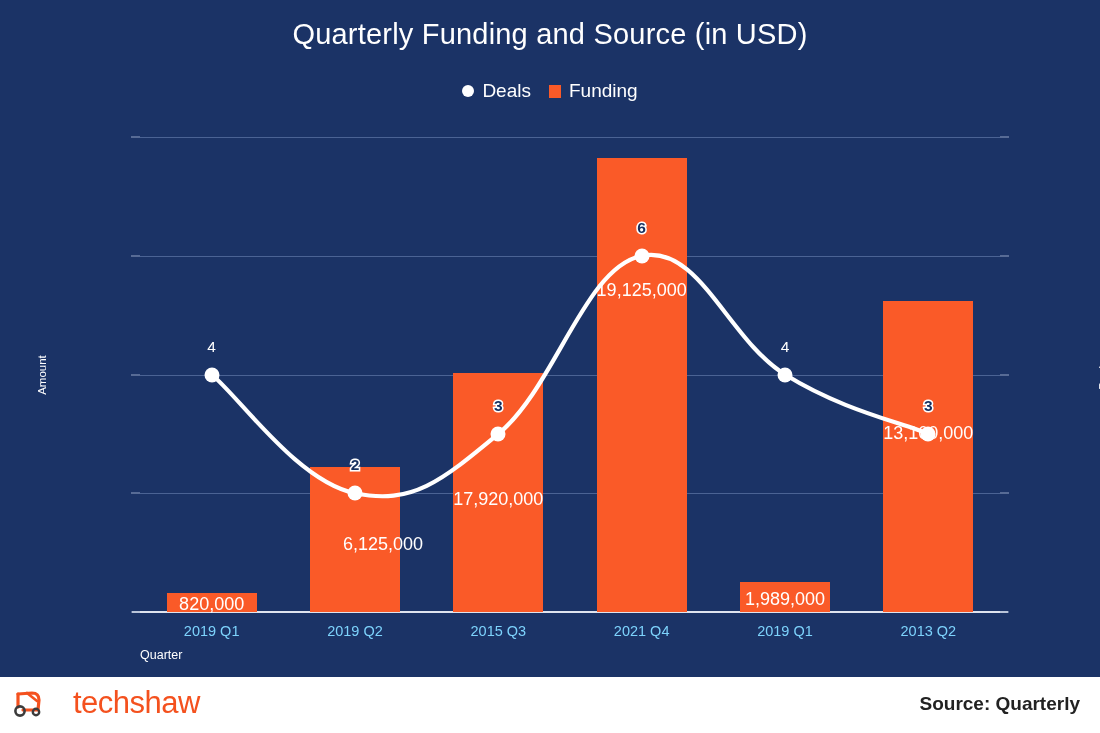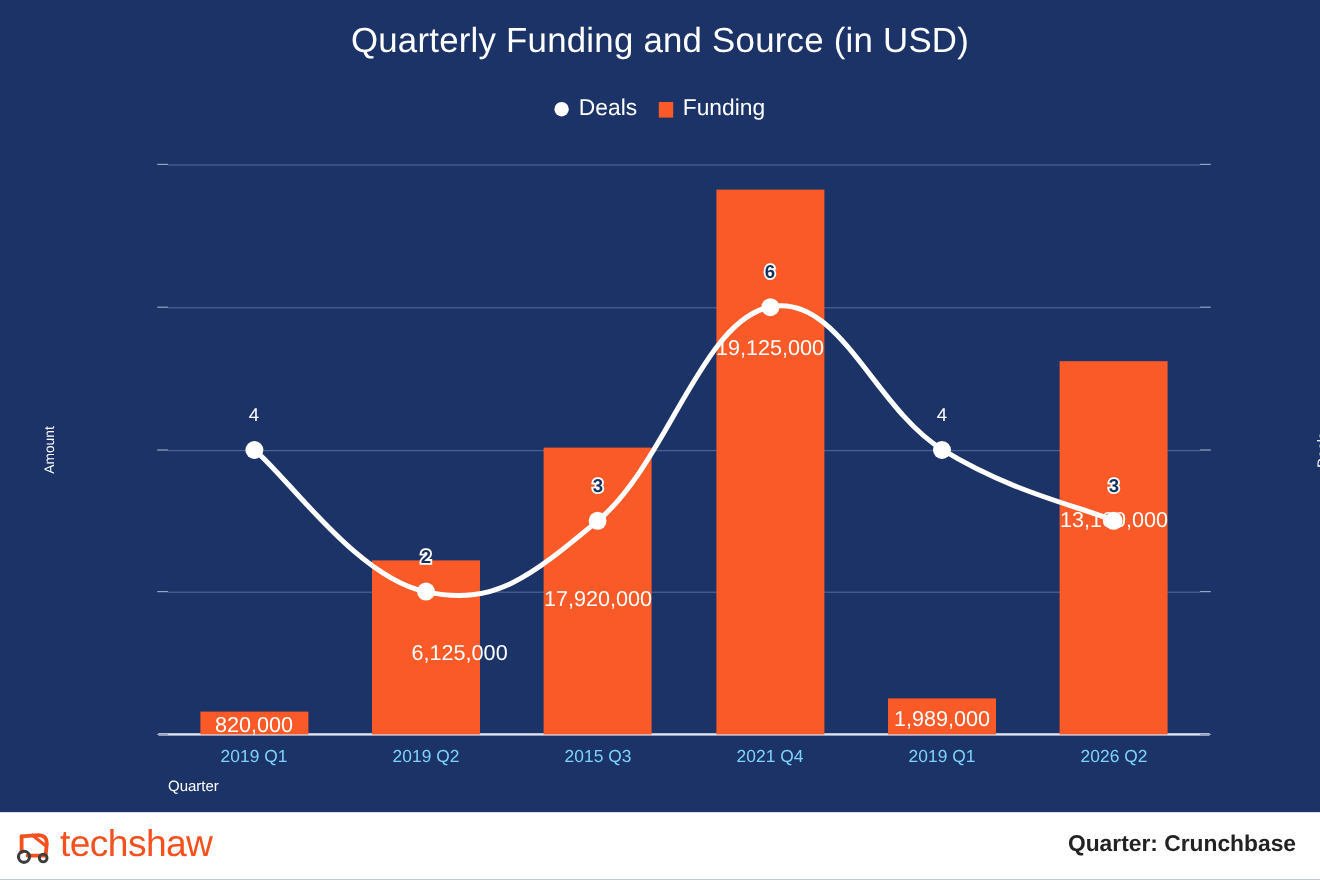--- a/index.html
+++ b/index.html
@@ -117,21 +117,21 @@
     color:#ffffff;
     white-space:nowrap;
   }
 
   .footer{
     position:absolute;left:0;top:677px;width:1100px;height:56px;
     background:#ffffff;
   }
   .logo-wrap{
     position:absolute;left:14px;top:8px;
-    display:flex;align-items:flex-end;gap:0;
+    display:flex;align-items:center;gap:23px;
   }
   .logo-text{
     color:#f4511e;font-size:31px;letter-spacing:-0.5px;
   }
   .source{
     position:absolute;right:20px;top:16px;
     color:#222222;font-size:19px;font-weight:bold;
   }
 </style>
 </head>
@@ -183,21 +183,21 @@
         <div class="bar-value" style="left: 358.333px; top: 352.202px;">17,920,000</div>
         <div class="xlabel" style="left: 358.333px;">2015 Q3</div>
         <div class="bar" style="left: 456.667px; width: 90px; height: 454.219px; background: rgb(250, 90, 40);"></div>
         <div class="bar-value" style="left: 501.667px; top: 142.781px;">19,125,000</div>
         <div class="xlabel" style="left: 501.667px;">2021 Q4</div>
         <div class="bar" style="left: 600px; width: 90px; height: 30.0437px; background: rgb(250, 90, 40);"></div>
         <div class="bar-value" style="left: 645px; top: 451.978px;">1,989,000</div>
         <div class="xlabel" style="left: 645px;">2019 Q1</div>
         <div class="bar" style="left: 743.333px; width: 90px; height: 311.125px; background: rgb(250, 90, 40);"></div>
         <div class="bar-value" style="left: 788.333px; top: 285.875px;">13,100,000</div>
-        <div class="xlabel" style="left: 788.333px;">2026 Q2</div>
+        <div class="xlabel" style="left: 788.333px;">2013 Q2</div>
         <svg class="line-svg" viewBox="0 0 860 475">
           <path d="M 71.66666666666667 237.5 C 100.33333333333333 261.25 157.66666666666669 344.375 215 356.25 C 272.3333333333333 368.125 301.00000000000006 344.375 358.33333333333337 296.875 C 415.6666666666667 249.375 444.33333333333337 130.625 501.6666666666667 118.75 C 559 106.875 587.6666666666666 201.875 645 237.5 C 702.3333333333334 273.125 759.6666666666667 285 788.3333333333334 296.875" fill="none" stroke="#ffffff" stroke-width="4.2" stroke-linecap="round"></path>
         </svg>
         <div class="deal-point" style="left: 71.6667px; top: 237.5px;"></div>
         <div class="deal-label-plain" style="left: 71.6667px; top: 209.5px;">4</div>
         <div class="deal-point" style="left: 215px; top: 356.25px;"></div>
         <div class="deal-label" style="left: 215px; top: 328.25px;">2</div>
         <div class="deal-point" style="left: 358.333px; top: 296.875px;"></div>
         <div class="deal-label" style="left: 358.333px; top: 268.875px;">3</div>
         <div class="deal-point" style="left: 501.667px; top: 118.75px;"></div>
@@ -214,16 +214,16 @@
     <div class="logo-wrap">
       <svg width="36" height="30" viewBox="0 0 36 30">
         <path d="M4 6 L18 5 C23 5 25 8 25 12 L24 22 L9 22" fill="none" stroke="#f4511e" stroke-width="3.2" stroke-linecap="round"></path>
         <path d="M4 6 L4 19" fill="none" stroke="#f4511e" stroke-width="3.2" stroke-linecap="round"></path>
         <path d="M13 5 L23 13" fill="none" stroke="#f4511e" stroke-width="2.6" stroke-linecap="round"></path>
         <circle cx="6" cy="23" r="4.6" fill="none" stroke="#3c3c3c" stroke-width="2.6"></circle>
         <circle cx="22" cy="24" r="3.2" fill="none" stroke="#3c3c3c" stroke-width="2.4"></circle>
       </svg>
       <span class="logo-text">techshaw</span>
     </div>
-    <div class="source">Quarter: Crunchbase</div>
+    <div class="source">Source: Quarterly</div>
   </div>
 
 </div>
 
 </body></html>

